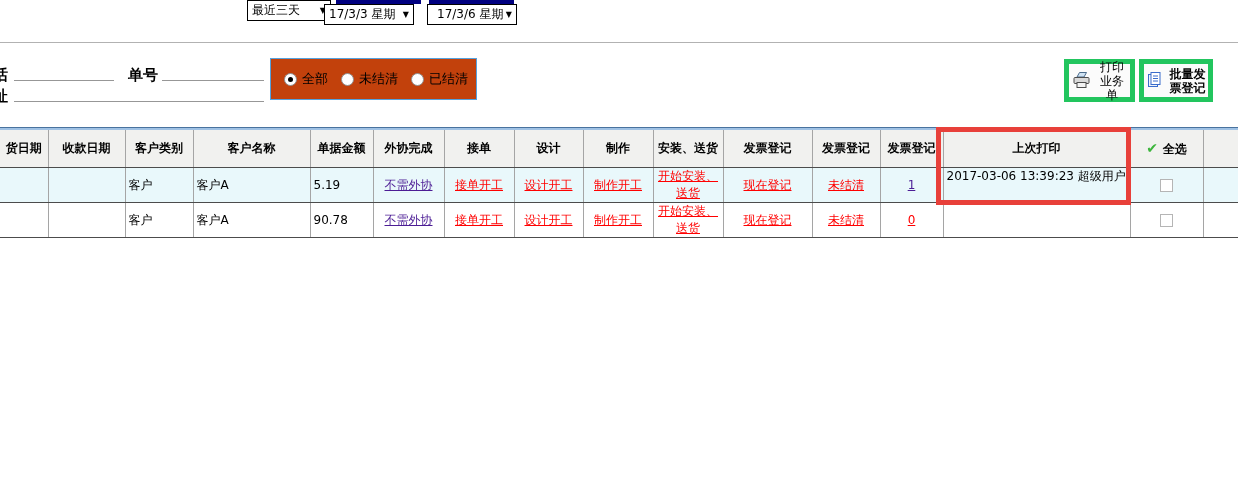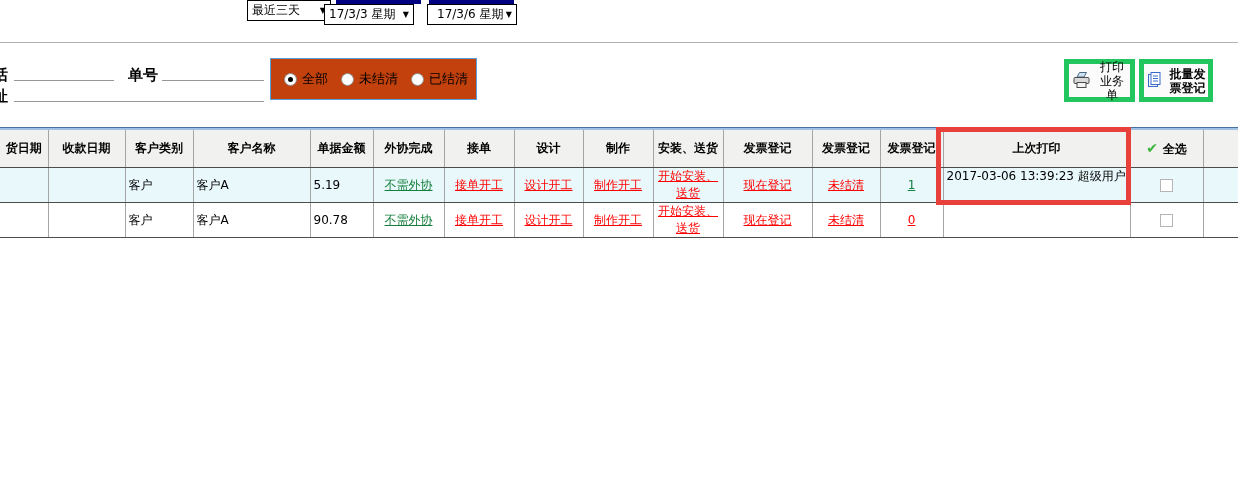--- a/index.html
+++ b/index.html
@@ -39,21 +39,21 @@
   table.grid{border-collapse:collapse;table-layout:fixed;width:1238px;border-radius:16px;}
   .grid th{height:37px;background:#f1f1ef;font-weight:bold;font-size:12px;color:#000;
       border-right:1px solid #a5a5a5;border-bottom:1px solid #4c4c4c;text-align:center;
       padding:0 2px;overflow:hidden;}
   .grid td{height:31px;border-right:1px solid #a5a5a5;border-bottom:1px solid #4c4c4c;
       font-size:12px;padding:0 3px;text-align:center;vertical-align:middle;overflow:hidden;
       background:#fff;}
   .grid tr.hl td{background:#e9f8fb;}
   .grid td.la{text-align:left;}
   .grid td.vt{vertical-align:top;line-height:15px;padding-top:1px;}
-  a.lg{color:#15803d;text-decoration:underline;cursor:pointer;}
+  a.lg{color:#4c1d95;text-decoration:underline;cursor:pointer;}
   a.lr{color:#ff0000;text-decoration:underline;cursor:pointer;}
   .cb{display:inline-block;width:13px;height:13px;background:#fff;border:1px solid #b5b5b5;
       box-sizing:border-box;vertical-align:middle;cursor:pointer;}
   .gcheck{color:#3cb53c;font-size:14px;margin-right:5px;font-weight:bold;}
 
   .red-box{position:absolute;left:936px;top:127px;width:195px;height:78px;
       border:5px solid #e8403a;box-sizing:border-box;pointer-events:none;z-index:5;}
 </style>
 </head>
 <body>

